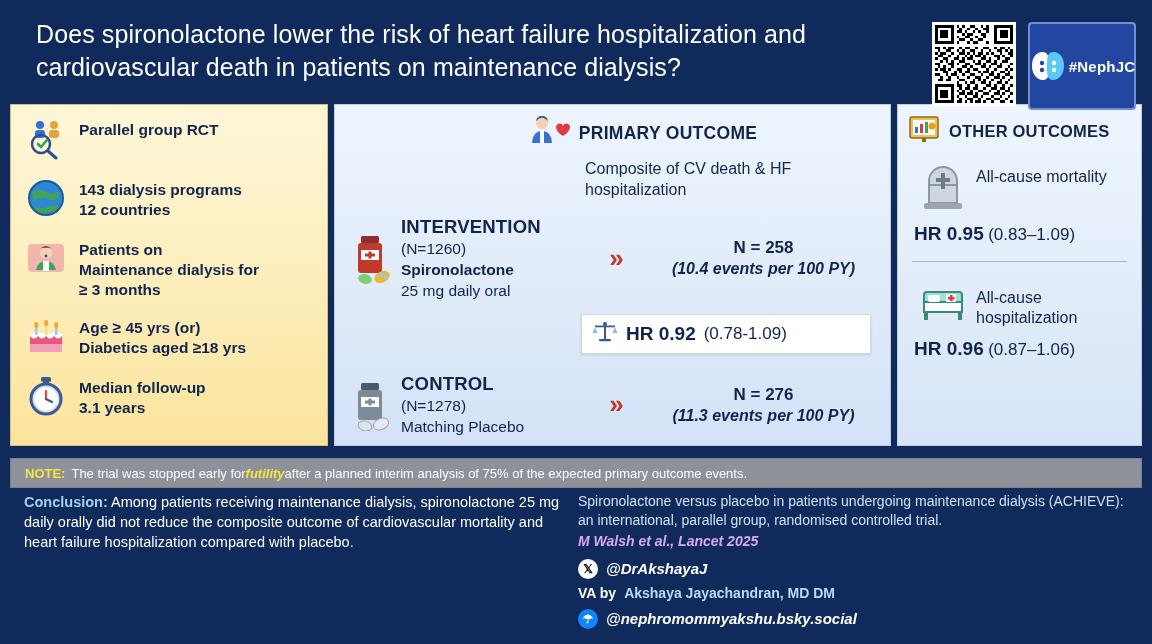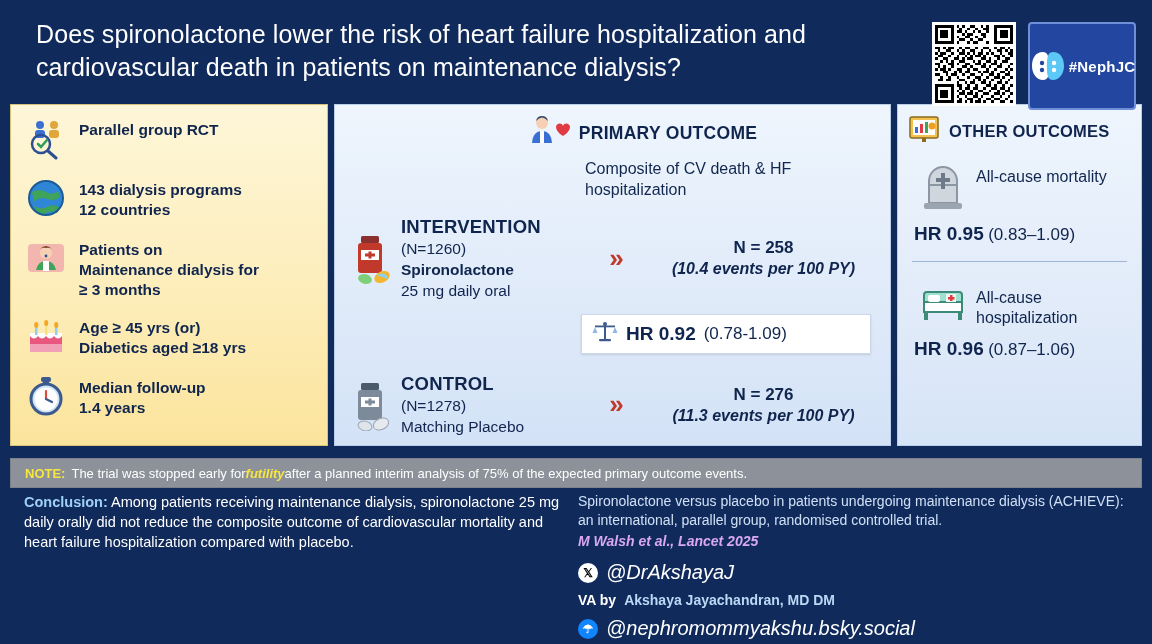--- a/index.html
+++ b/index.html
@@ -311,23 +311,23 @@
     flex-direction: column;
     gap: 5px;
   }
   .hrow {
     display: flex;
     align-items: center;
     gap: 8px;
   }
   .hrow .tag {
     color: #ffffff;
-    font-size: 20px;
+    font-size: 15px;
     font-style: italic;
-    font-weight: 400;
+    font-weight: 700;
   }
   .va {
     color: #ffffff;
     font-size: 14px;
     font-weight: 700;
   }
   .badge-x, .badge-b {
     width: 20px; height: 20px; border-radius: 50%;
     display:flex; align-items:center; justify-content:center;
     font-size: 12px; font-weight: 700;
@@ -659,21 +659,21 @@
           <svg width="44" height="44" viewBox="0 0 44 44">
             <rect x="17" y="3" width="10" height="5" rx="2" fill="#3c5a8f"></rect>
             <circle cx="22" cy="25" r="15" fill="#cfe4f5" stroke="#3c5a8f" stroke-width="3"></circle>
             <circle cx="22" cy="25" r="11.5" fill="#ffffff"></circle>
             <line x1="22" y1="25" x2="22" y2="17" stroke="#e04b3a" stroke-width="2.2" stroke-linecap="round"></line>
             <line x1="22" y1="25" x2="28" y2="28" stroke="#3c5a8f" stroke-width="2.2" stroke-linecap="round"></line>
             <rect x="19" y="7" width="6" height="4" fill="#3c5a8f"></rect>
           </svg>
         </div>
         <div class="txt" style="white-space:pre-line">Median follow-up
-1.4 years</div>
+3.1 years</div>
       </div>
 
     </div>
 
     <div class="panel-mid">
 
       <div class="mid-head">
         <span>
           <svg width="42" height="36" viewBox="0 0 42 36">
             <circle cx="14" cy="10" r="6" fill="#f6d0b5"></circle>

